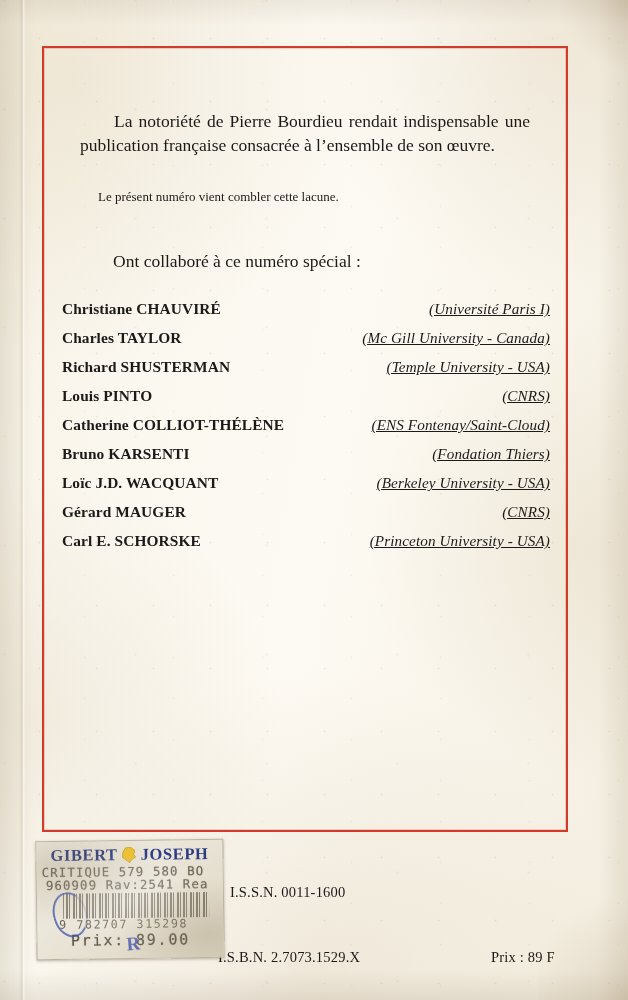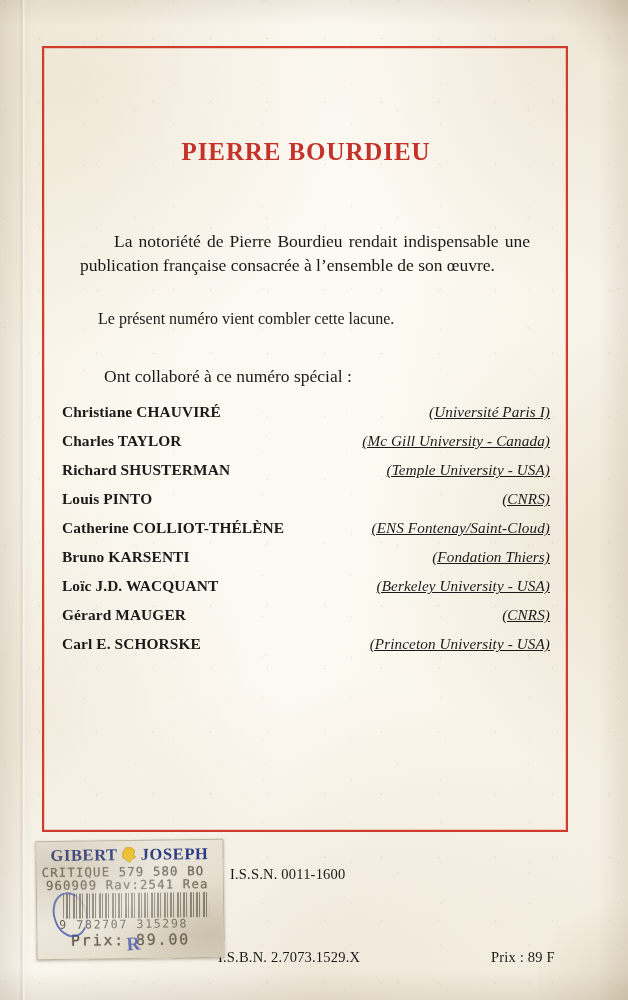--- a/index.html
+++ b/index.html
@@ -101,35 +101,35 @@
     text-align: justify;
     text-indent: 34px;
     padding-left: 2px;
     padding-right: 4px;
     -webkit-hyphens: manual;
     hyphens: manual;
   }
   .blurb-second {
     margin: 0;
     padding-top: 15px;
-    font-size: 16px;
+    font-size: 13px;
     line-height: 1.38;
     text-indent: 34px;
     padding-left: 2px;
   }
 
   .collab-line {
-    margin: 4px;
+    margin: 13px;
     padding-top: 32px;
     padding-left: 38px;
     font-size: 17.5px;
   }
 
   .contrib-table {
-    margin-top: 16px;
+    margin-top: 28px;
     width: 100%;
     border-collapse: collapse;
   }
   .contrib-row td {
     padding: 0 0 11px 0;
     vertical-align: baseline;
     white-space: nowrap;
   }
   .c-name {
     text-align: left;
@@ -151,21 +151,21 @@
     bottom: 22px;
     font-size: 13.6px;
     letter-spacing: .1px;
   }
   .credit .cmark { font-size: 13px; }
 
   
   .issn {
     position: absolute;
     left: 230px;
-    top: 866px;
+    top: 884px;
     font-size: 14.5px;
     letter-spacing: .2px;
   }
   .isbn {
     position: absolute;
     left: 218px;
     top: 949px;
     font-size: 14.5px;
     letter-spacing: .2px;
   }
@@ -319,21 +319,20 @@
   <div class="spine-crease"></div>
   <div class="corner-wear cw-tr"></div>
   <div class="corner-wear cw-br"></div>
 
   <div class="frame">
     <div class="frame-inner-tint"></div>
   </div>
 
   <div class="content">
 
-    <h1 class="title">PIERRE BOURDIEU</h1>
 
     <p class="blurb">La notoriété de Pierre Bourdieu rendait indispensable une publication française consacrée à l’ensemble de son œuvre.</p>
 
     <p class="blurb-second">Le présent numéro vient combler cette lacune.</p>
 
     <p class="collab-line">Ont collaboré à ce numéro spécial :</p>
 
     <table class="contrib-table">
       <tbody>
         <tr class="contrib-row">

